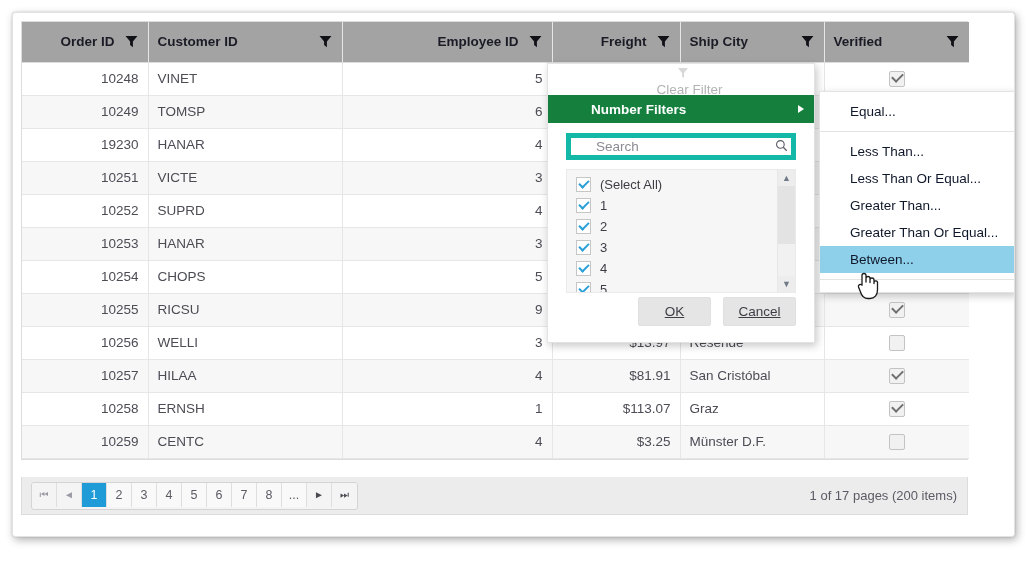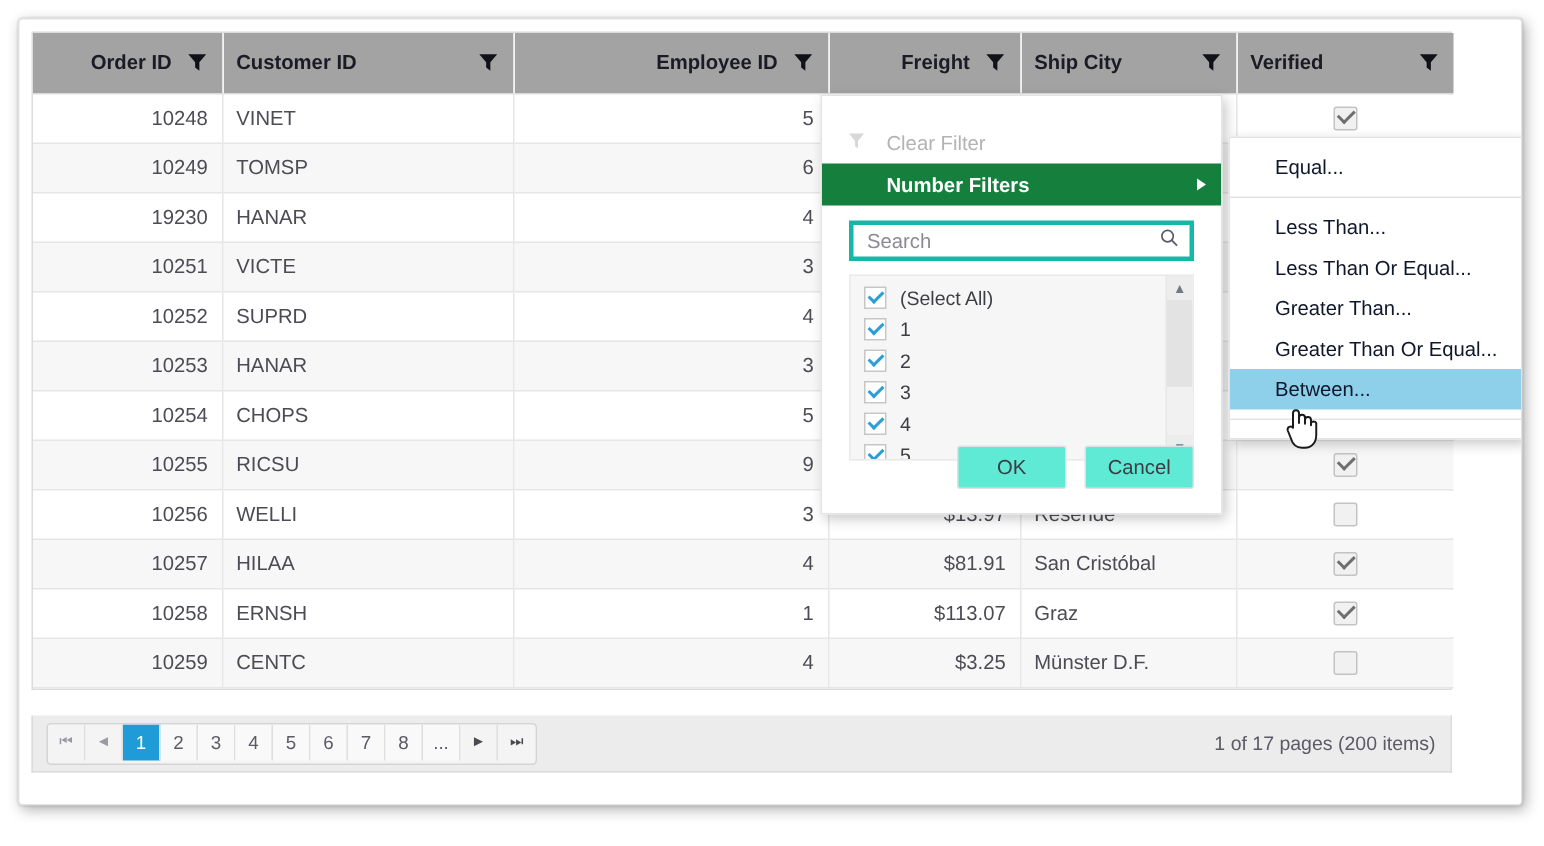--- a/index.html
+++ b/index.html
@@ -150,21 +150,22 @@
     box-shadow: 2px 3px 8px rgba(0,0,0,0.22);
     box-sizing: border-box;
     z-index: 40;
   }
   .fp-clear {
     display: flex; align-items: center;
     height: 28px;
     padding-left: 17px;
     color: #b3b3b3;
     font-size: 13.5px;
-    margin-top: 17px;
+    margin-top: 3px;
+    flex-direction: column;
   }
   .fp-clear .fi { width: 14px; margin-right: 12px; display:inline-block; }
   .fp-numfilters {
     height: 28px;
     background: #15803d;
     color: #ffffff;
     font-size: 13.5px;
     font-weight: bold;
     display: flex;
     align-items: center;
@@ -173,25 +174,25 @@
   }
   .fp-arrow {
     width: 0; height: 0;
     border-left: 6px solid #ffffff;
     border-top: 4.5px solid transparent;
     border-bottom: 4.5px solid transparent;
   }
   .fp-search {
     margin: 10px 18px 0 18px;
     height: 27px;
-    border: 3px solid #14b8a6;
+    border: 5px solid #14b8a6;
     background: #fff;
     display: flex;
     align-items: center;
-    padding: 0 7px 0 7px;
+    padding: 0 7px 0 23px;
     box-sizing: border-box;
   }
   .fp-search input {
     border: none; outline: none;
     flex: 1;
     font-size: 13.5px;
     color: #5b5b66;
     font-family: "Liberation Sans", sans-serif;
     background: transparent;
   }
@@ -251,27 +252,28 @@
   }
   .fp-buttons {
     position: absolute;
     right: 18px; bottom: 16px;
     display: flex;
     gap: 12px;
   }
   .fp-btn {
     min-width: 71px;
     height: 27px;
-    background: #5eead4;
+    background: #e5e5e5;
     border: 1px solid #e0e0e0;
     border-radius: 2px;
     font-size: 13.5px;
     color: #3d3d46;
     display: flex; align-items: center; justify-content: center;
     font-family: "Liberation Sans", sans-serif;
+    text-decoration: underline;
   }
 
   
   .submenu {
     position: absolute;
     left: 806px; top: 78px;
     width: 197px;
     background: #ffffff;
     border: 1px solid #e3e3e3;
     box-shadow: 2px 3px 8px rgba(0,0,0,0.22);

